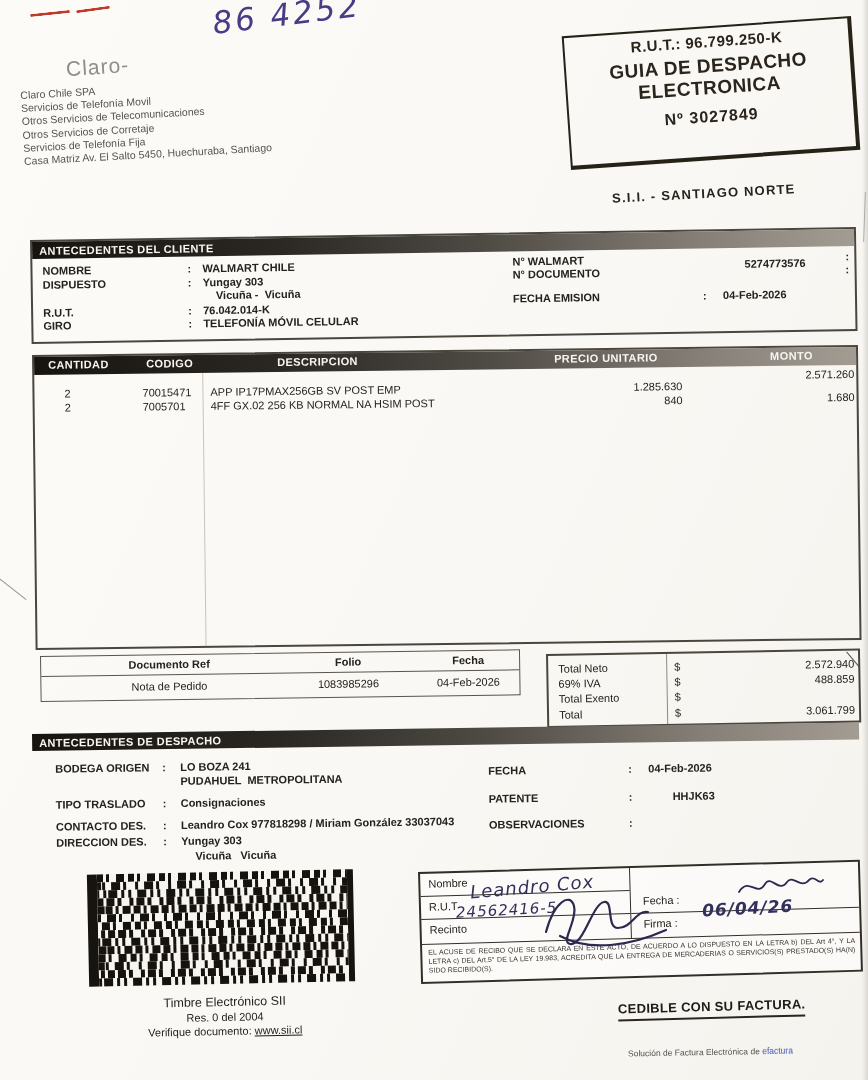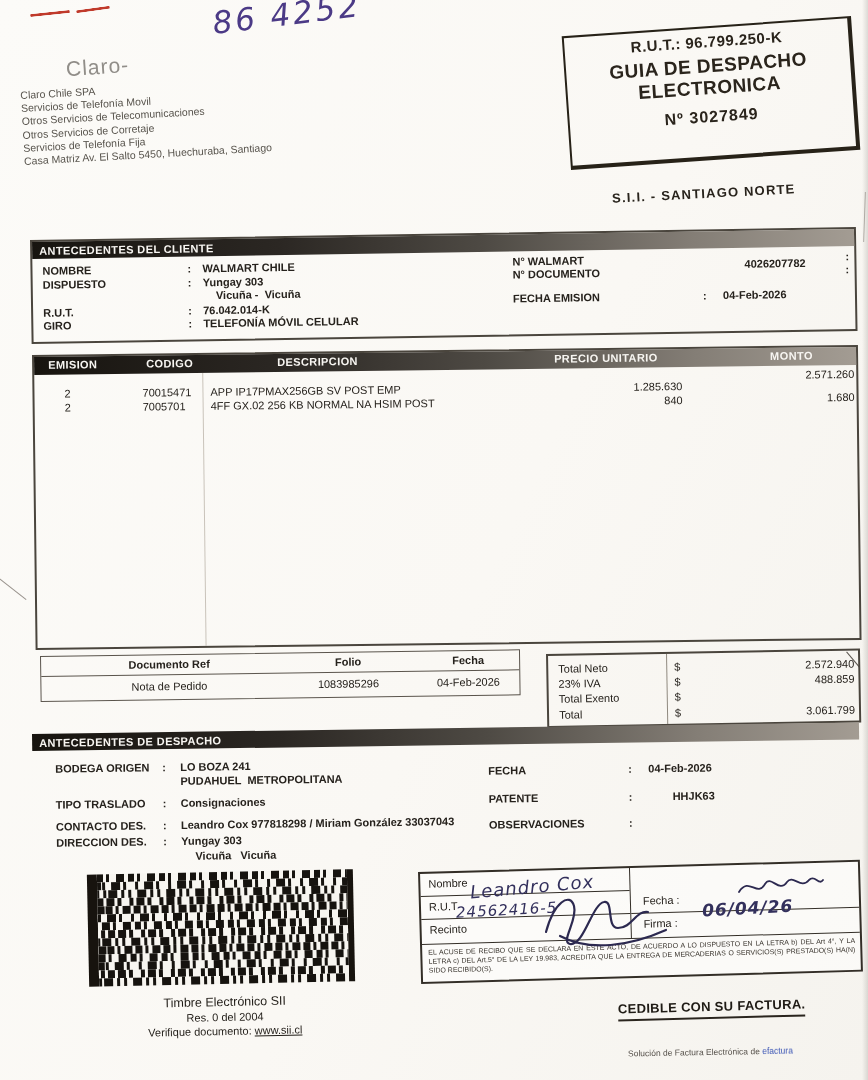--- a/index.html
+++ b/index.html
@@ -141,29 +141,29 @@
     <span class="lbl" style="left:10px;top:65px">R.U.T.</span>
     <span class="lbl" style="left:155px;top:65px">:</span>
     <span class="val" style="left:170px;top:65px">76.042.014-K</span>
     <span class="lbl" style="left:10px;top:78px">GIRO</span>
     <span class="lbl" style="left:155px;top:78px">:</span>
     <span class="val" style="left:170px;top:78px">TELEFONÍA MÓVIL CELULAR</span>
     <span class="lbl" style="left:480px;top:21px">N° WALMART</span>
     <span class="lbl" style="left:813px;top:21px">:</span>
     <span class="lbl" style="left:480px;top:34px">N° DOCUMENTO</span>
     <span class="lbl" style="left:813px;top:34px">:</span>
-    <span class="val" style="left:712px;top:27px">4026207782</span>
+    <span class="val" style="left:712px;top:27px">5274773576</span>
     <span class="lbl" style="left:480px;top:58px">FECHA EMISION</span>
     <span class="lbl" style="left:670px;top:58px">:</span>
     <span class="val" style="left:690px;top:58px">04-Feb-2026</span>
   </div>
 
   <div class="abs items-box">
     <div class="bar items-head">
-      <span style="left:14px">EMISION</span>
+      <span style="left:14px">CANTIDAD</span>
       <span style="left:112px">CODIGO</span>
       <span style="left:243px">DESCRIPCION</span>
       <span style="left:520px">PRECIO UNITARIO</span>
       <span style="left:736px">MONTO</span>
     </div>
     <div class="col-div"></div>
     <span class="txt" style="left:30px;top:31px">2</span>
     <span class="txt" style="left:108px;top:31px">70015471</span>
     <span class="txt" style="left:176px;top:31px">APP IP17PMAX256GB SV POST EMP</span>
     <span class="txt rnum" style="left:520px;top:31px;width:128px">1.285.630</span>
@@ -183,21 +183,21 @@
     <span class="cell" style="left:48px;top:25px;width:160px">Nota de Pedido</span>
     <span class="cell" style="left:247px;top:25px;width:120px">1083985296</span>
     <span class="cell" style="left:377px;top:25px;width:100px">04-Feb-2026</span>
   </div>
 
   <div class="abs totals-box">
     <div class="totals-div"></div>
     <span class="txt" style="left:10px;top:7px">Total Neto</span>
     <span class="txt" style="left:126px;top:7px">$</span>
     <span class="txt rnum" style="left:170px;top:7px;width:136px">2.572.940</span>
-    <span class="txt" style="left:10px;top:22px">23% IVA</span>
+    <span class="txt" style="left:10px;top:22px">69% IVA</span>
     <span class="txt" style="left:126px;top:22px">$</span>
     <span class="txt rnum" style="left:170px;top:22px;width:136px">488.859</span>
     <span class="txt" style="left:10px;top:37px">Total Exento</span>
     <span class="txt" style="left:126px;top:37px">$</span>
     <span class="txt rnum" style="left:170px;top:37px;width:136px"></span>
     <span class="txt" style="left:10px;top:53px">Total</span>
     <span class="txt" style="left:126px;top:53px">$</span>
     <span class="txt rnum" style="left:170px;top:53px;width:136px">3.061.799</span>
   </div>
 

